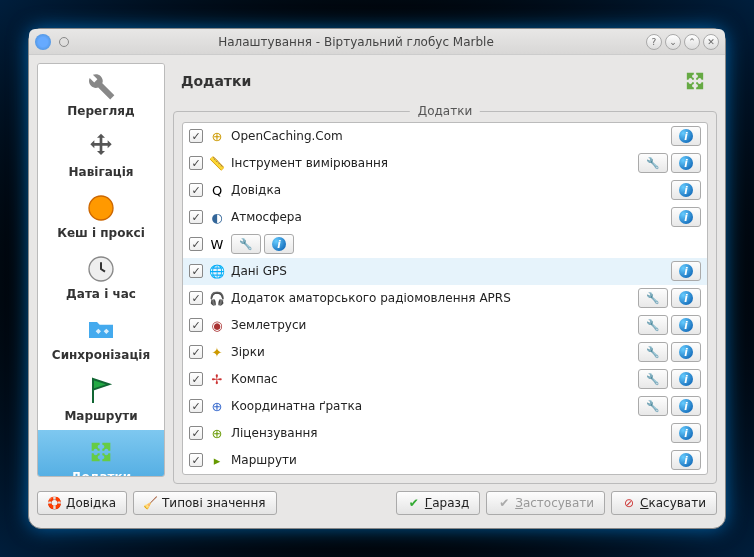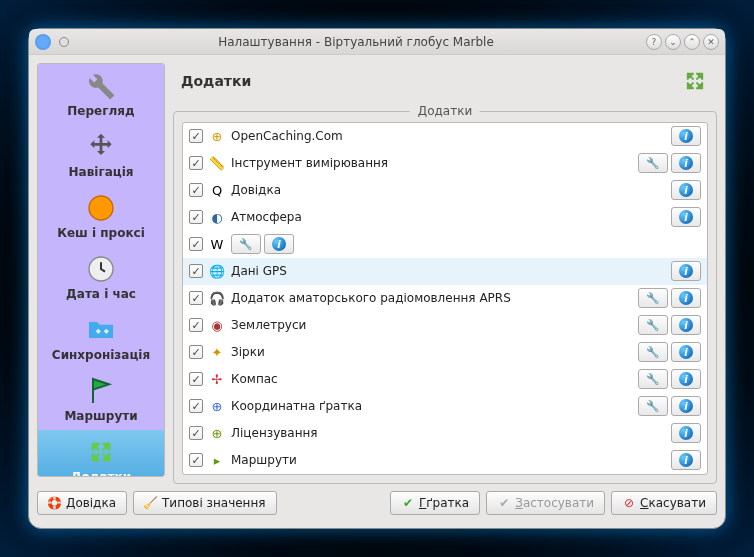--- a/index.html
+++ b/index.html
@@ -5,21 +5,21 @@
 * { box-sizing: border-box; margin: 0; padding: 0; }
 body { font-family: "DejaVu Sans", sans-serif; font-size: 12px; background: #000; width: 754px; height: 557px; position: relative; }
 .glow { position: absolute; inset: 0; background: radial-gradient(ellipse at center, transparent 60%, rgba(0,100,200,0.3) 100%); pointer-events: none; }
 .window { position: absolute; left: 28px; top: 28px; width: 698px; height: 501px; background: #e8e7e6; border: 1px solid #888; border-radius: 13px; box-shadow: 0 0 20px rgba(0,150,255,0.6); }
 .titlebar { height: 26px; background: linear-gradient(#e8e7e6, #d8d7d6); border-radius: 6px 6px 0 0; display: flex; align-items: center; padding: 0 6px; border-bottom: 1px solid #ccc; }
 .titlebar-icon { width: 16px; height: 16px; background: radial-gradient(circle, #6af 40%, #48c 100%); border-radius: 50%; margin-right: 4px; }
 .titlebar-pin { width: 10px; height: 10px; border: 1px solid #888; border-radius: 50%; margin-left: 4px; }
 .titlebar-title { flex: 1; text-align: center; color: #444; font-size: 12px; }
 .titlebar-btn { width: 16px; height: 16px; border: 1px solid #aaa; border-radius: 50%; margin-left: 3px; display: flex; align-items: center; justify-content: center; font-size: 9px; color: #666; background: linear-gradient(#fff,#ddd); cursor: pointer; }
 .content { display: flex; height: 430px; padding: 8px; gap: 8px; }
-.sidebar { width: 128px; background: #c4b5fd; border: 1px solid #bbb; border-radius: 3px; overflow-y: auto; }
+.sidebar { width: 128px; background: #ffffff; border: 1px solid #bbb; border-radius: 3px; overflow-y: auto; }
 .sidebar-item { display: flex; flex-direction: column; align-items: center; padding: 6px 4px; cursor: pointer; border-bottom: 1px solid transparent; }
 .sidebar-item.selected { background: linear-gradient(#7ec8f0, #4aa8e0); color: #fff; font-weight: bold; }
 .sidebar-icon { width: 32px; height: 32px; margin-bottom: 2px; display: flex; align-items: center; justify-content: center; font-size: 24px; }
 .sidebar-label { font-size: 12px; font-weight: bold; color: #333; text-align: center; }
 .sidebar-item.selected .sidebar-label { color: #fff; }
 .main { flex: 1; display: flex; flex-direction: column; }
 .main-header { display: flex; align-items: center; padding: 4px 8px 10px; }
 .main-title { font-size: 14px; font-weight: bold; color: #333; flex: 1; }
 .puzzle-icon { width: 28px; height: 28px; }
 .groupbox { flex: 1; border: 1px solid #bbb; border-radius: 4px; background: #e8e7e6; position: relative; padding: 10px 8px 8px; margin-top: 6px; display: flex; flex-direction: column; }
@@ -290,21 +290,21 @@
       <span class="btn-icon">🛟</span>
       <span>Довідка</span>
     </div>
     <div class="btn">
       <span class="btn-icon">🧹</span>
       <span>Типові значення</span>
     </div>
     <div class="spacer"></div>
     <div class="btn">
       <span class="btn-icon" style="color:#3a3">✔</span>
-      <span><span class="underline">Г</span><span>ґратка</span></span>
+      <span><span class="underline">Г</span><span>аразд</span></span>
     </div>
     <div class="btn disabled">
       <span class="btn-icon" style="color:#aaa">✔</span>
       <span><span class="underline">З</span><span>астосувати</span></span>
     </div>
     <div class="btn">
       <span class="btn-icon" style="color:#c33">⊘</span>
       <span><span class="underline">С</span><span>касувати</span></span>
     </div>
   </div>

